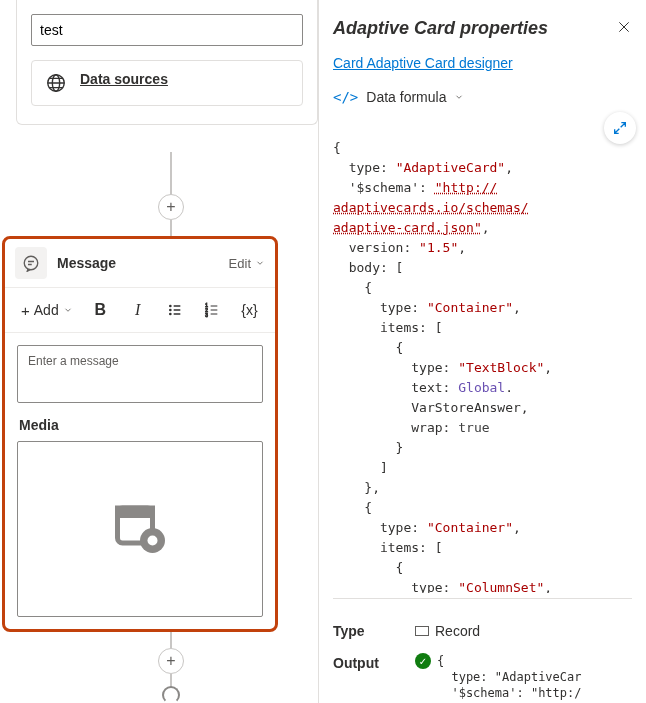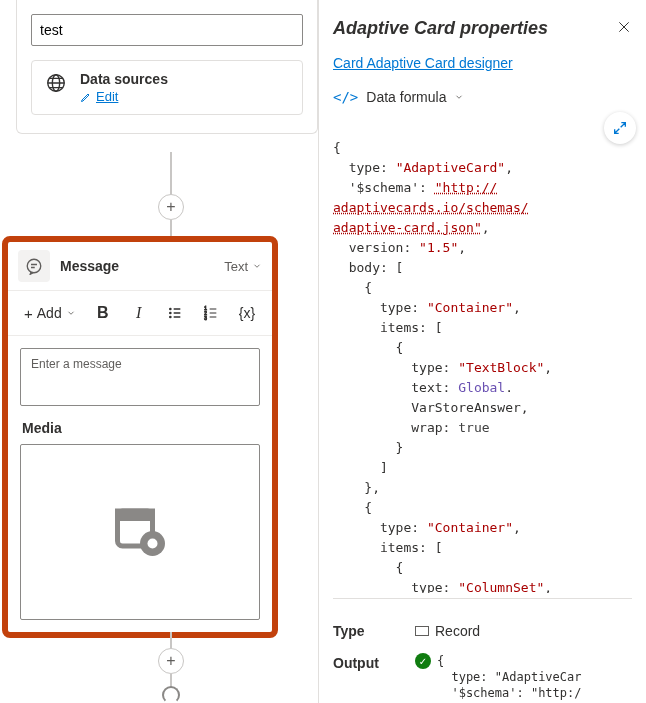--- a/index.html
+++ b/index.html
@@ -5,32 +5,32 @@
   * { box-sizing: border-box; margin: 0; padding: 0; }
   body { font-family: "Segoe UI", -apple-system, sans-serif; font-size: 14px; color: #323130; background: #fff; width: 646px; height: 703px; overflow: hidden; position: relative; }
   .left-col { position: absolute; left: 0; top: 0; width: 318px; height: 703px; padding: 0; }
   .right-col { position: absolute; left: 318px; top: 0; width: 328px; height: 703px; border-left: 1px solid #e1dfdd; background: #fff; }
 
   
   .card1 { position: absolute; left: 16px; top: 0; width: 302px; border: 1px solid #e1dfdd; border-top: none; border-radius: 0 0 6px 6px; padding: 14px 14px 18px 14px; background: #fff; }
   .card1 .search { width: 100%; height: 32px; border: 1px solid #8a8886; border-radius: 2px; padding: 4px 8px; font-size: 14px; margin-bottom: 14px; }
   .ds-card { border: 1px solid #e1dfdd; border-radius: 4px; padding: 10px 12px; display: flex; align-items: flex-start; gap: 12px; }
   .ds-card .globe { width: 24px; height: 24px; flex-shrink: 0; display: inline-flex; align-items: center; justify-content: center; }
-  .ds-card .col { flex: 1; }
+  .ds-card .col { flex: 1; text-decoration: underline; }
   .ds-card .title { font-weight: 600; font-size: 14px; }
   .ds-card .edit { display: flex; align-items: center; gap: 4px; color: #0078d4; font-size: 13px; margin-top: 2px; }
   .ds-card .edit span { text-decoration: underline; cursor: pointer; }
 
   .connector { position: absolute; left: 170px; width: 2px; background: #c8c6c4; }
   .conn1 { top: 152px; height: 54px; }
   .add-dot { position: absolute; left: 158px; width: 26px; height: 26px; border-radius: 50%; background: #fff; border: 1px solid #c8c6c4; display: flex; align-items: center; justify-content: center; color: #605e5c; font-size: 16px; cursor: pointer; }
   .add1 { top: 194px; }
   .conn2 { top: 220px; height: 16px; }
 
-  .card2 { position: absolute; left: 2px; top: 236px; width: 276px; border: 6px solid #c2410c; border-radius: 8px; background: #fff; }
+  .card2 { position: absolute; left: 2px; top: 236px; width: 276px; border: 3px solid #c2410c; border-radius: 8px; background: #fff; }
   .card2 .hdr { display: flex; align-items: center; padding: 8px 10px; border-bottom: 1px solid #edebe9; }
   .msg-ico { width: 32px; height: 32px; border-radius: 4px; background: #f3f2f1; display: inline-flex; align-items: center; justify-content: center; margin-right: 10px; }
   .card2 .hdr .mt { font-weight: 600; flex: 1; }
   .card2 .hdr .typesel { color: #605e5c; font-size: 13px; display: flex; align-items: center; gap: 4px; cursor: pointer; }
 
   .toolbar { display: flex; align-items: center; gap: 6px; padding: 8px 10px; border-bottom: 1px solid #edebe9; color: #323130; }
   .tb-btn { width: 32px; height: 28px; display: inline-flex; align-items: center; justify-content: center; border-radius: 4px; cursor: pointer; font-family: "Segoe UI", sans-serif; }
   .tb-btn.addlbl { width: auto; padding: 0 6px; gap: 4px; color: #323130; font-size: 14px; }
 
   .msg-body { padding: 12px; }
@@ -80,46 +80,40 @@
     <div class="ds-card">
       <span class="globe">
         <svg width="22" height="22" viewBox="0 0 24 24" fill="none" stroke="#323130" stroke-width="1.5">
             <circle cx="12" cy="12" r="9"></circle>
             <ellipse cx="12" cy="12" rx="4" ry="9"></ellipse>
             <path d="M3 12h18M4 7h16M4 17h16"></path>
           </svg>
       </span>
       <div class="col">
         <div class="title">Data sources</div>
-        <div class="edit">
-          <svg width="12" height="12" viewBox="0 0 24 24" fill="none" stroke="#0078d4" stroke-width="2">
-              <path d="M3 21l3-1 12-12-2-2L4 18l-1 3z"></path>
-            </svg>
-          <span>Edit</span>
-        </div>
       </div>
     </div>
   </div>
 
   <div class="connector conn1"></div>
   <div class="add-dot add1">+</div>
   <div class="connector conn2"></div>
 
   <div class="card2">
     <div class="hdr">
       <span class="msg-ico">
         <svg width="18" height="18" viewBox="0 0 24 24" fill="none" stroke="#605e5c" stroke-width="1.8">
             <circle cx="12" cy="12" r="9"></circle>
             <path d="M8 20l-1 3 4-2"></path>
             <path d="M8 10h8M8 14h5"></path>
           </svg>
       </span>
       <div class="mt">Message</div>
       <div class="typesel">
-        <span>Text</span>
+        <span>Edit</span>
         <svg class="chev" viewBox="0 0 24 24" fill="none" stroke="#605e5c" stroke-width="2">
             <path d="M6 9l6 6 6-6"></path>
           </svg>
       </div>
     </div>
     <div class="toolbar">
       <div class="tb-btn addlbl">
         <span style="font-size:15px">+</span>
         <span>Add</span>
         <svg class="chev" viewBox="0 0 24 24" fill="none" stroke="#605e5c" stroke-width="2">

